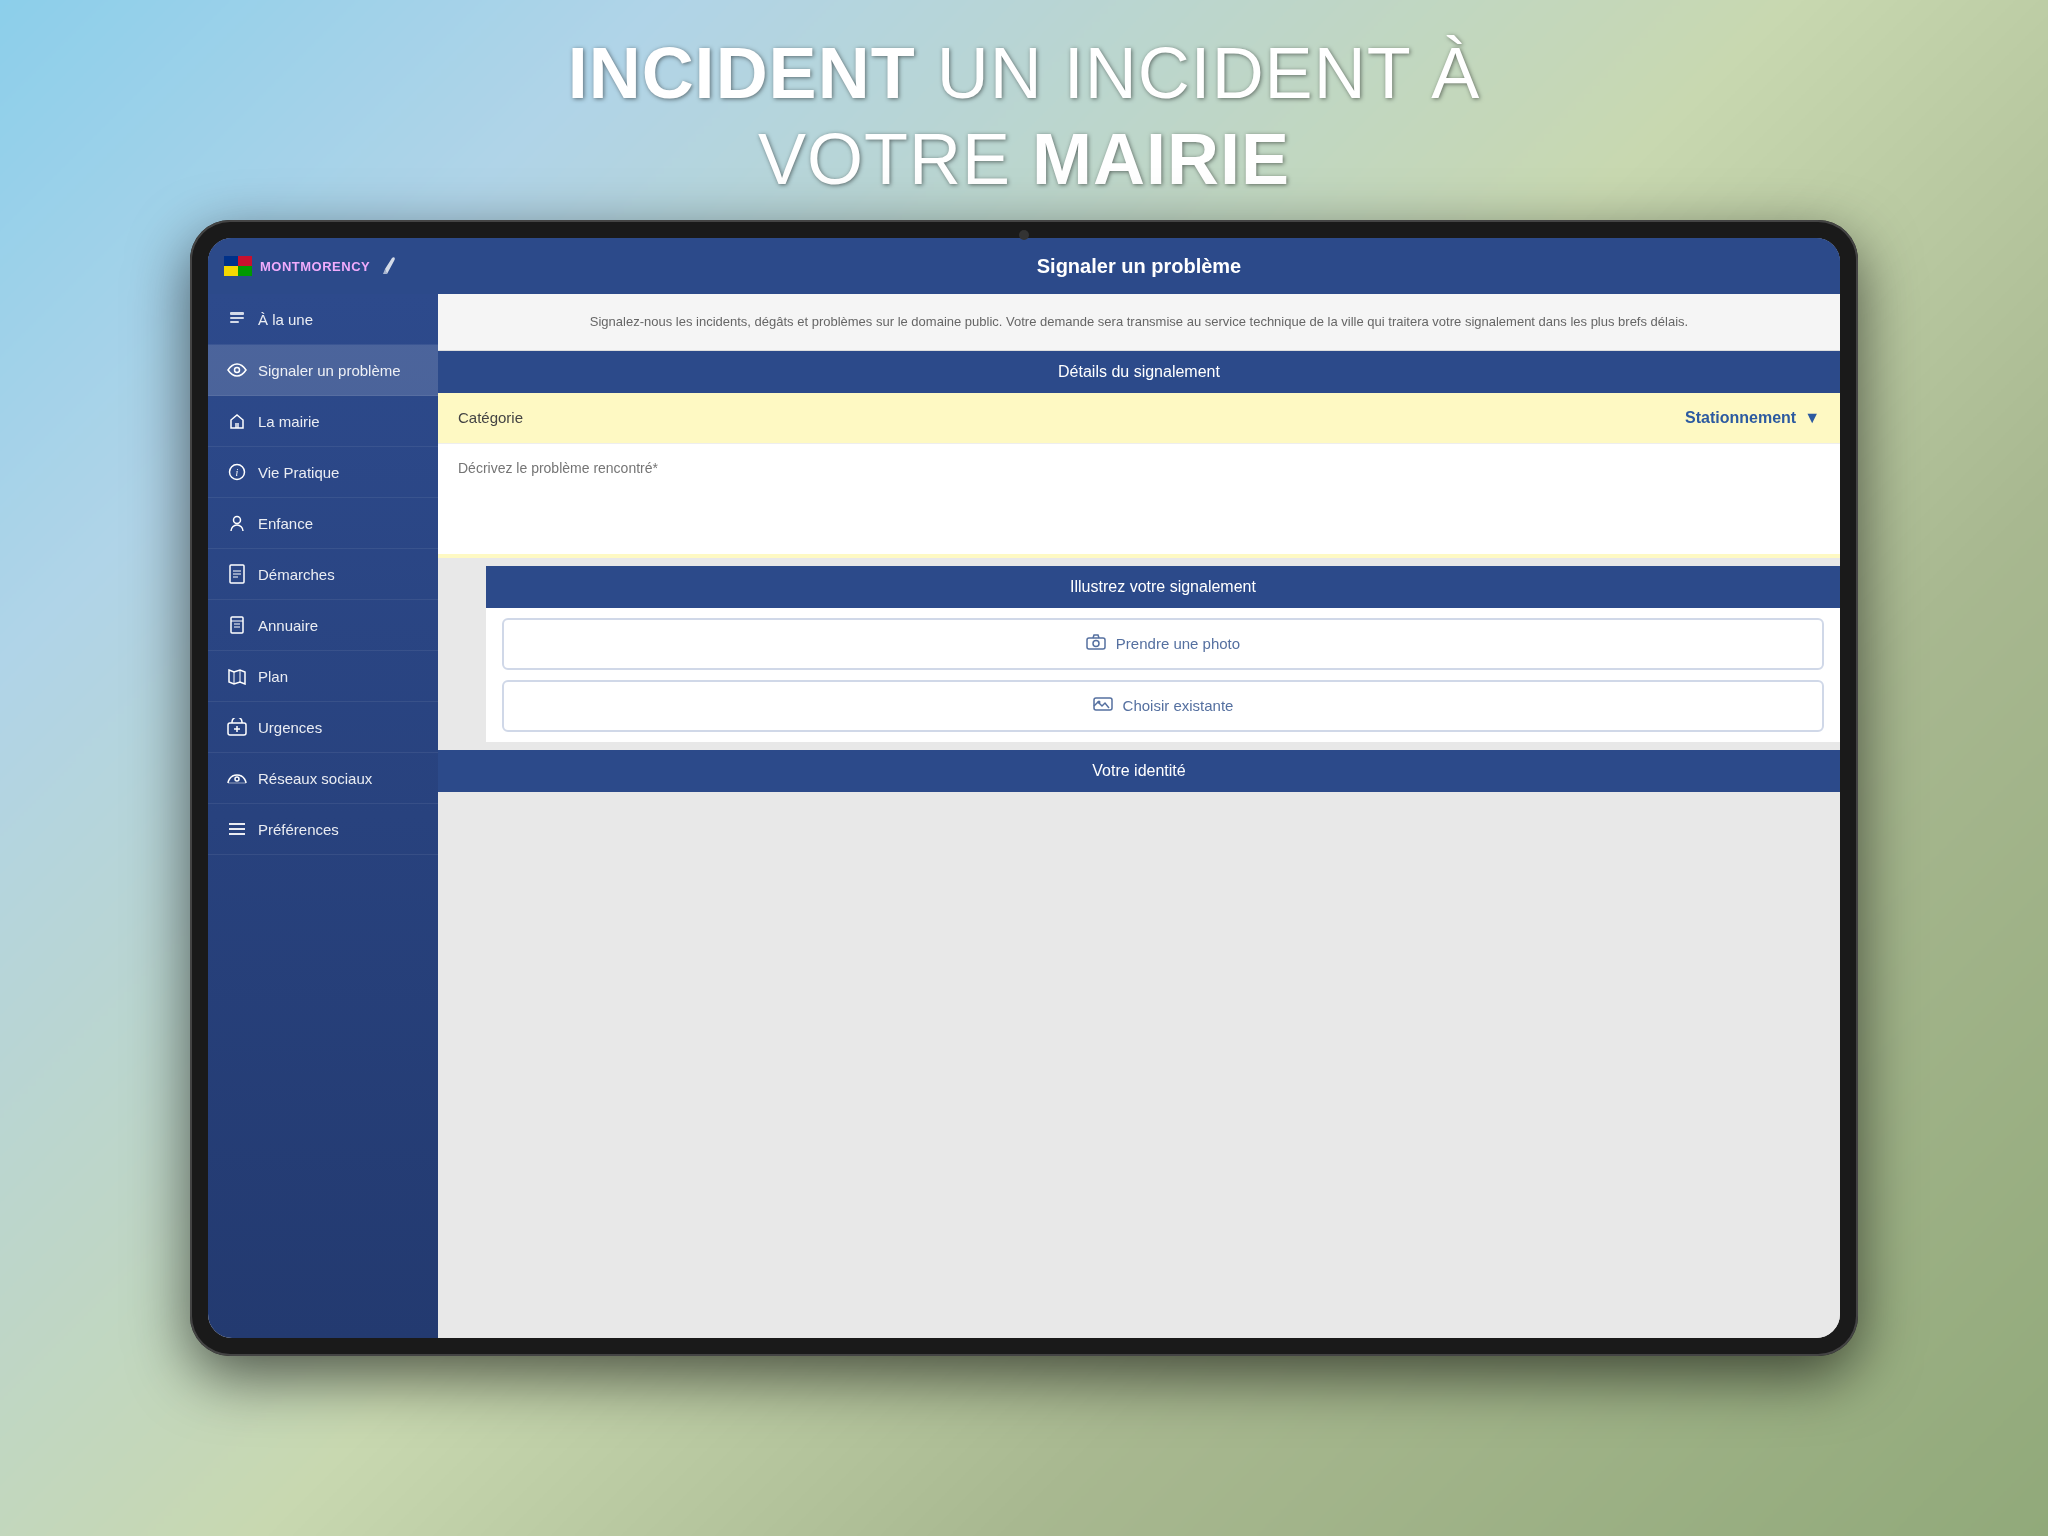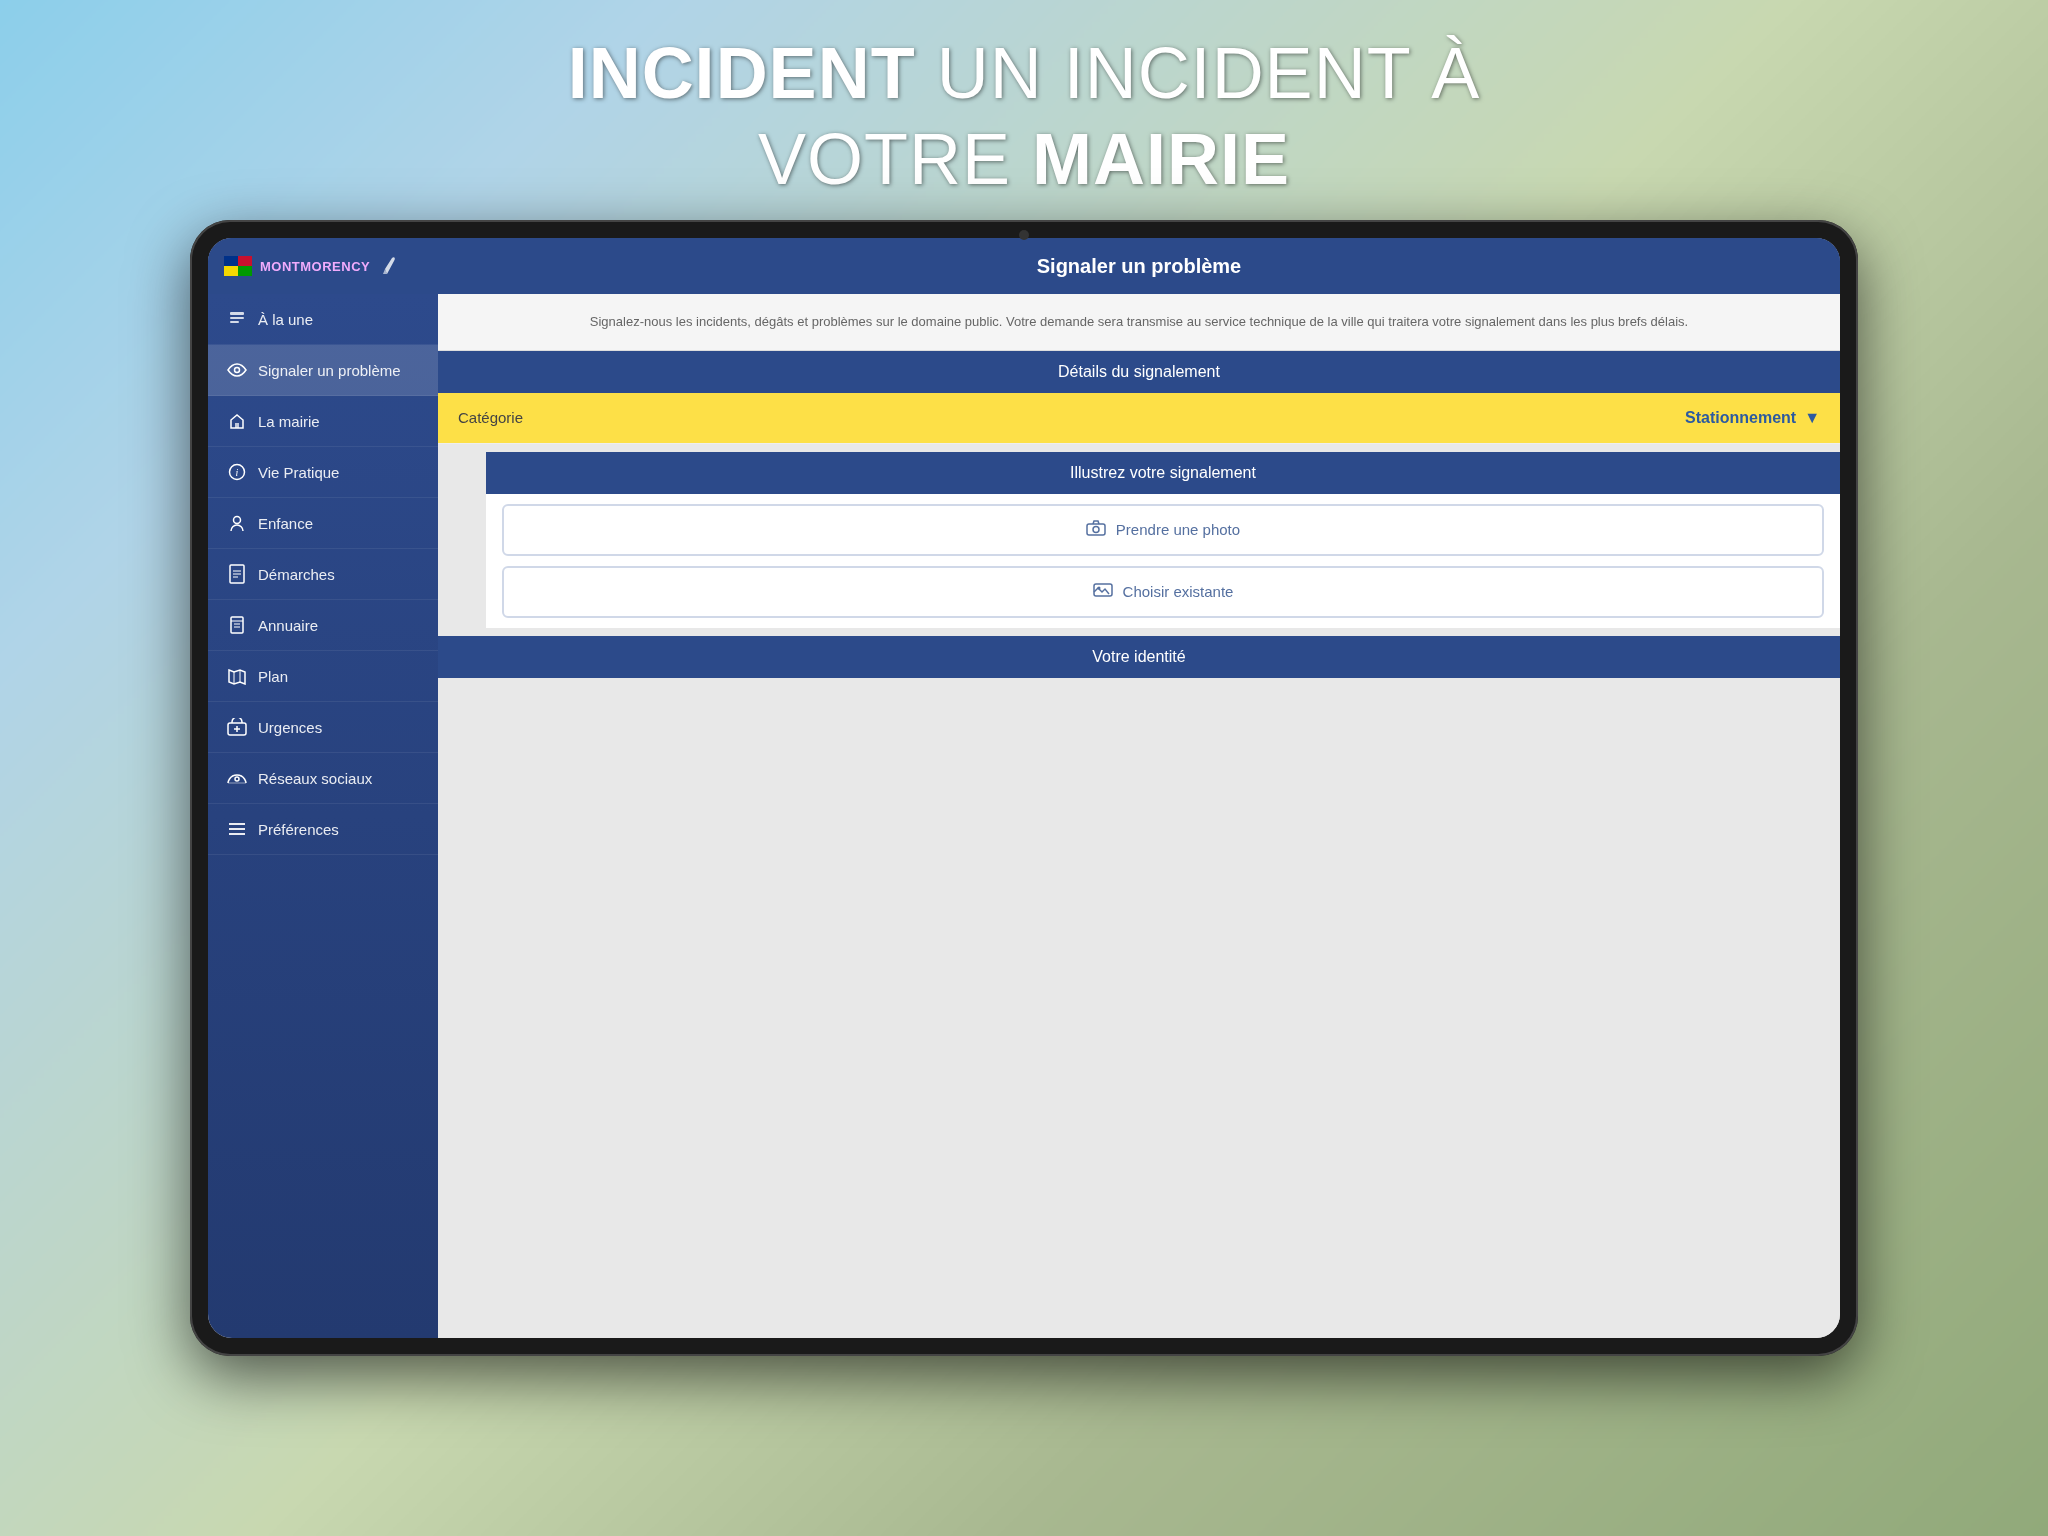--- a/index.html
+++ b/index.html
@@ -189,21 +189,21 @@
     .section-header {
       background: #2c4a8a;
       color: white;
       padding: 12px 20px;
       font-size: 16px;
       font-weight: 500;
       text-align: center;
     }
 
     .section-body {
-      background: #fde047;
+      background: #fef9c3;
       padding: 0;
     }
 
     
     .category-row {
       display: flex;
       align-items: center;
       padding: 16px 20px;
       border-bottom: 1px solid #eee;
       font-size: 15px;
@@ -455,20 +455,21 @@
             <span>Détails du signalement</span>
           </div>
           <div class="section-body">
             
             <div class="category-row">
               <span class="category-label">Catégorie</span>
               <span class="category-value">Stationnement</span>
               <span class="dropdown-arrow">▼</span>
             </div>
             
+            <textarea class="description-area" placeholder="Décrivez le problème rencontré*" style=""></textarea>
           </div>
         </div>
 
         <div class="section" style="margin-top: 8px; margin-left: 48px;">
           <div class="section-header">
             <span>Illustrez votre signalement</span>
           </div>
           <div class="section-body">
             <div class="photo-buttons">
               <button class="photo-btn">

